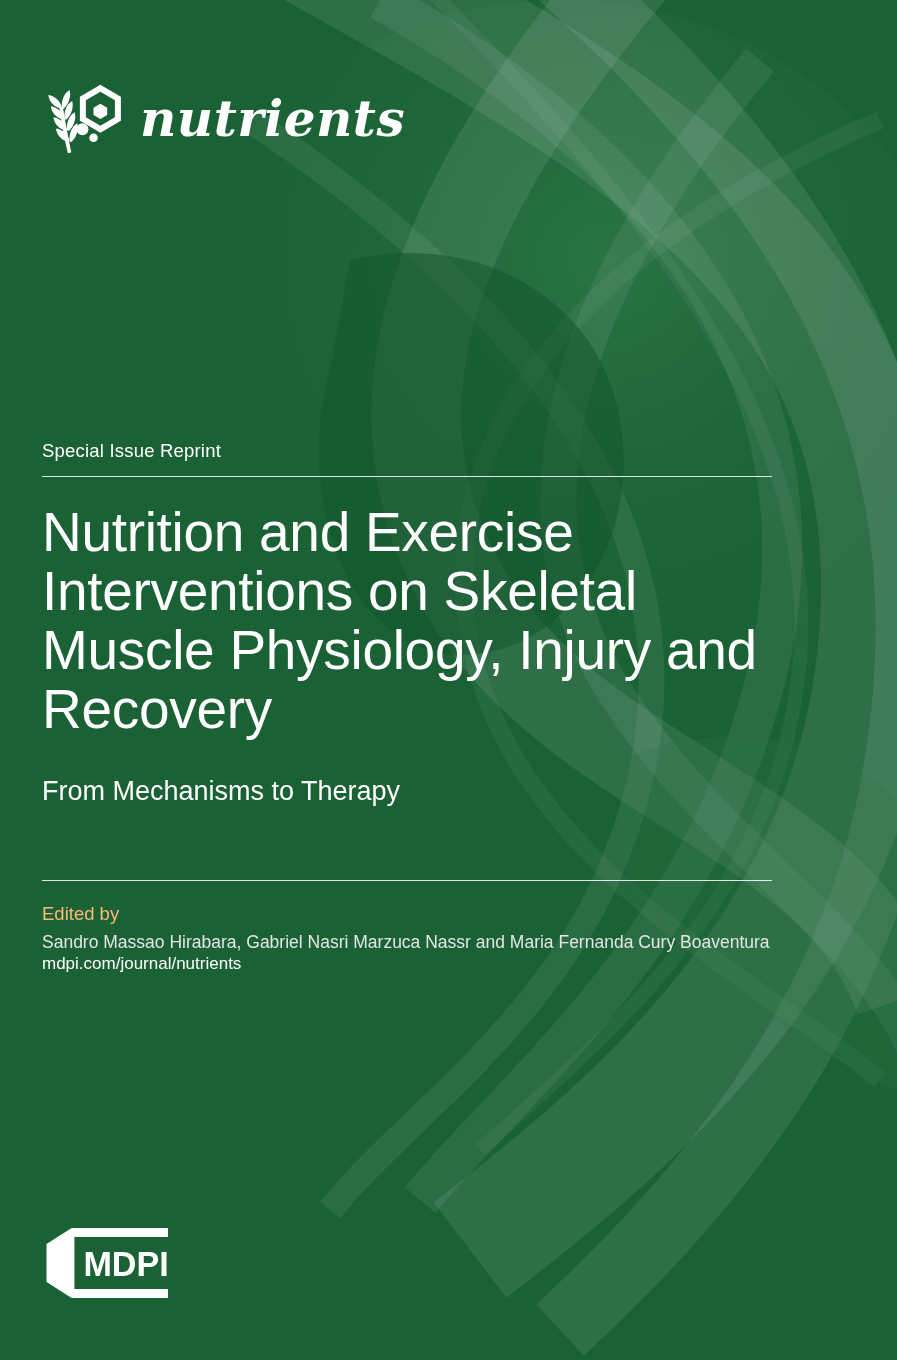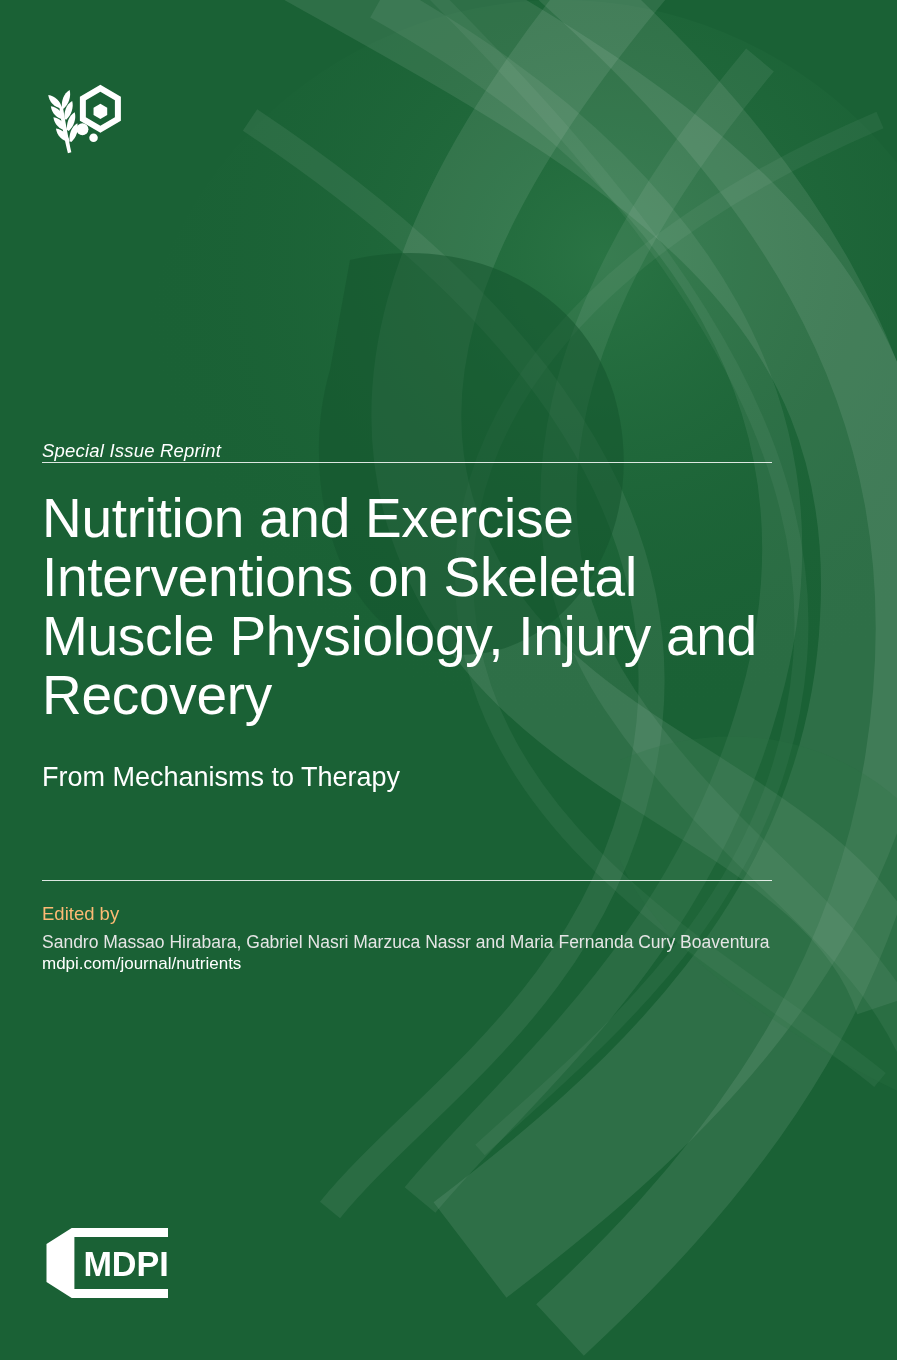--- a/index.html
+++ b/index.html
@@ -58,21 +58,21 @@
   .title-block {
     position: absolute;
     left: 42px;
     top: 440px;
     width: 730px;
   }
   .special-issue {
     font-size: 18.5px;
     color: #ffffff;
     letter-spacing: 0.2px;
-    font-style: italic;
+    margin-bottom: 14px;
   }
   .rule {
     height: 1px;
     background: rgba(255,255,255,0.85);
     width: 100%;
   }
   .main-title {
     margin-top: 26px;
     font-size: 55px;
     line-height: 59px;
@@ -176,20 +176,21 @@
             <path d="M34 75 C 40 69 43 61 41 53 C 34 57 31 66 32 74 Z"></path>
           </g>
 
           <path d="M68 8 L92 22 L92 50 L68 64 L44 50 L44 22 Z M68 16 L51 26 L51 46 L68 56 L85 46 L85 26 Z"></path>
           <path d="M68 26 L79 32.5 L79 45 L68 51.5 L57 45 L57 32.5 Z" fill="#1a6135"></path>
           <path d="M68 30 L76 34.7 L76 43.3 L68 48 L60 43.3 L60 34.7 Z"></path>
           <circle cx="47" cy="60" r="7"></circle>
           <circle cx="60" cy="70" r="5"></circle>
         </g>
       </svg>
+      <div class="journal-name">nutrients</div>
     </div>
 
     <div class="title-block">
       <div class="special-issue">Special Issue Reprint</div>
       <div class="rule"></div>
       <h1 class="main-title">Nutrition and Exercise Interventions on Skeletal Muscle Physiology, Injury and Recovery</h1>
       <div class="subtitle">From Mechanisms to Therapy</div>
     </div>
 
     <div class="editors-block">

